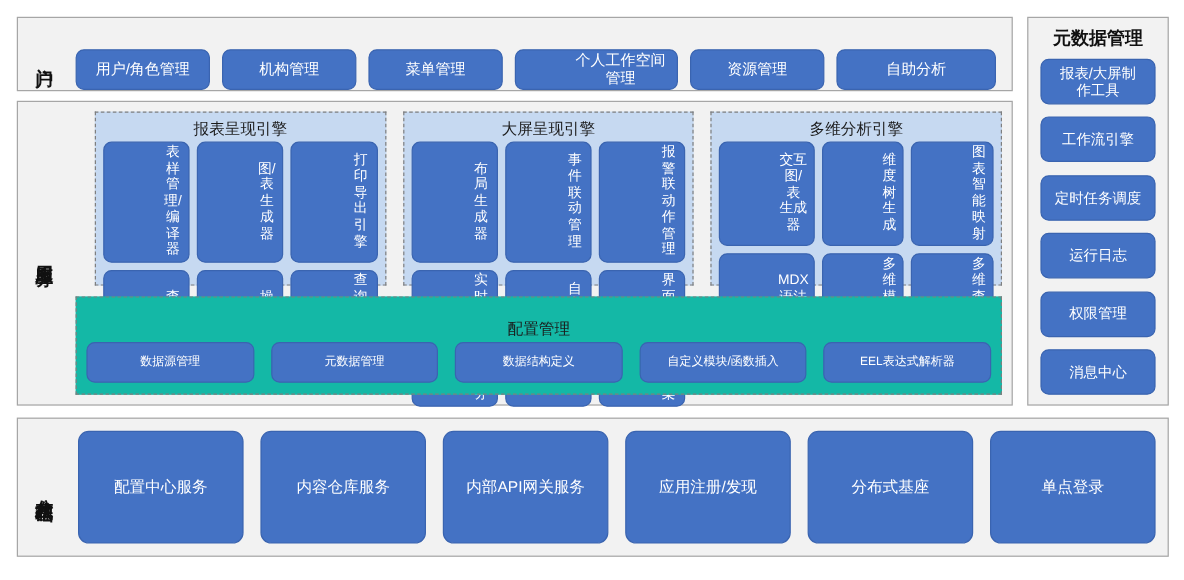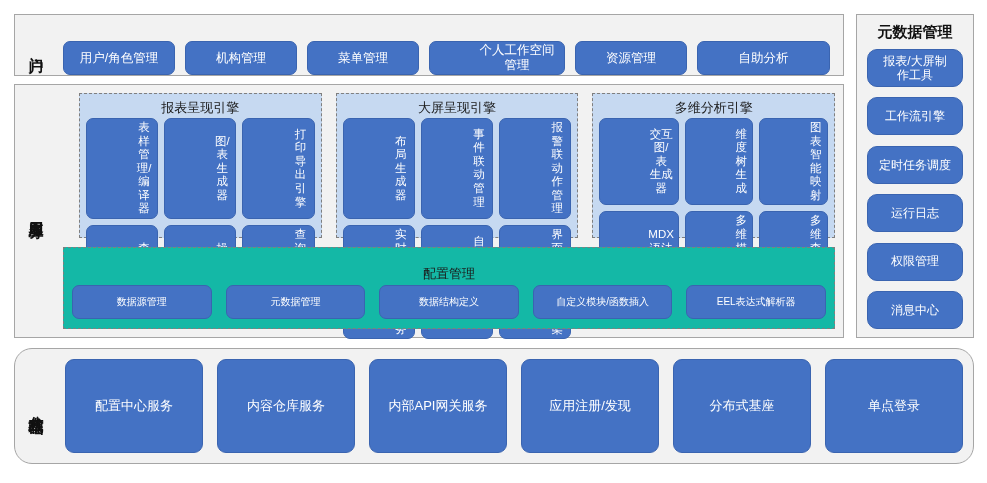--- a/index.html
+++ b/index.html
@@ -63,21 +63,21 @@
   
   #aux { left: 856px; top: 14px; width: 118px; height: 324px; }
   #aux-title {
     position: absolute; left: 0; right: 0; top: 8px;
     text-align: center; font-size: 15px; font-weight: bold; color: #111;
   }
   #aux-items {
     position: absolute; left: 10px; right: 10px; top: 34px; bottom: 8px;
     display: flex; flex-direction: column; justify-content: space-between;
   }
-  #aux-items .bbox { height: 38px; font-size: 12px; border-radius: 10px; }
+  #aux-items .bbox { height: 38px; font-size: 12px; }
 
   
   #appsvc { left: 14px; top: 84px; width: 830px; height: 254px; }
   #appsvc-inner {
     position: absolute; left: 48px; top: 8px; right: 8px; bottom: 8px;
   }
 
   .engines { position: absolute; left: 16px; top: 0; right: 0; height: 145px;
              display: flex; gap: 14px; }
   .engine {
@@ -108,21 +108,21 @@
   }
   #cfg-title { text-align: center; font-size: 13px; color: #1b1b1b;
                height: 20px; line-height: 20px; }
   #cfg-items {
     display: flex; gap: 14px; height: calc(100% - 22px);
     align-items: center; justify-content: space-between;
   }
   #cfg-items .bbox { flex: 1; height: 34px; font-size: 10px; }
 
   
-  #dist { left: 14px; top: 348px; width: 960px; height: 116px; border-radius: 18px; }
+  #dist { left: 14px; top: 348px; width: 960px; height: 116px; }
   #dist-items {
     position: absolute; left: 50px; top: 10px; right: 10px; bottom: 10px;
     display: flex; gap: 14px;
   }
   #dist-items .bbox { flex: 1; font-size: 13px; border-radius: 9px; }
 </style>
 </head>
 <body>
 
 <div id="root">

